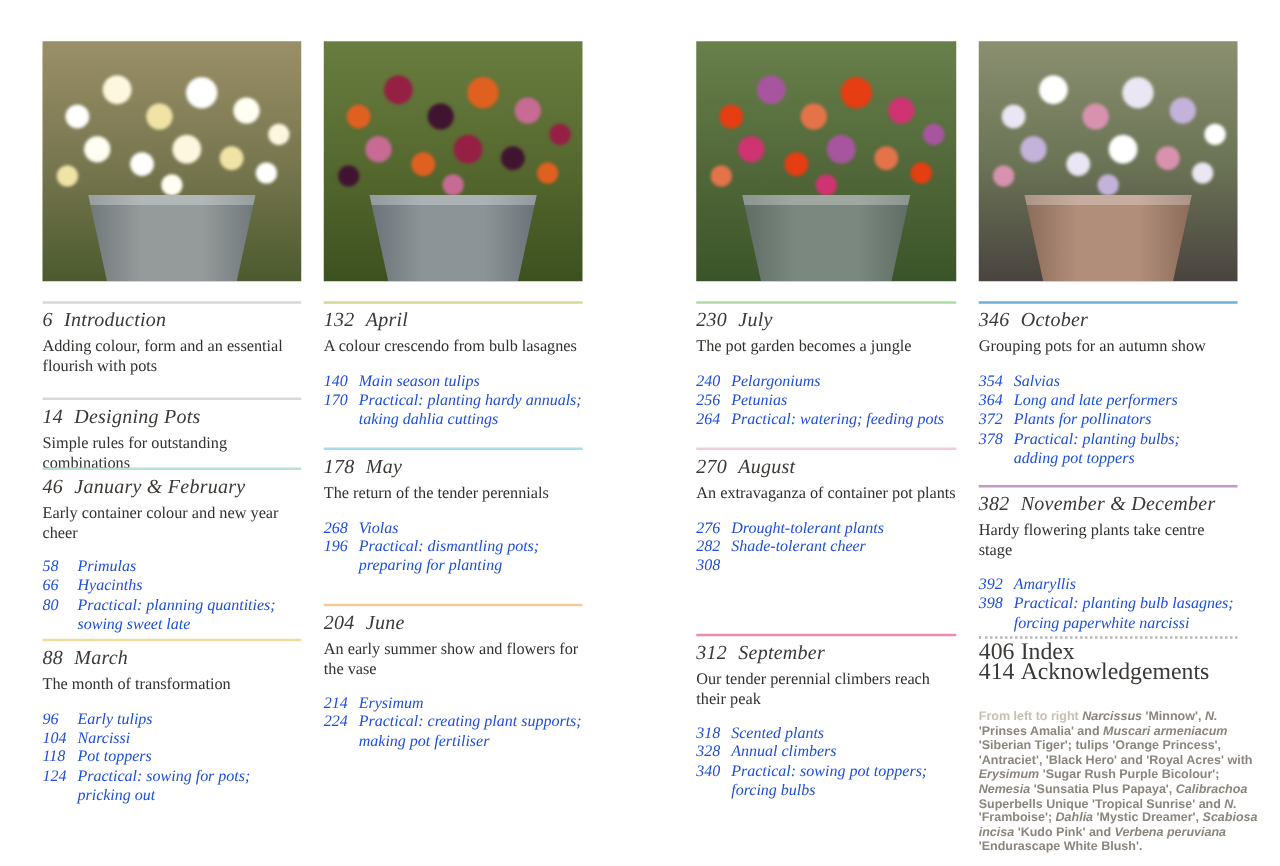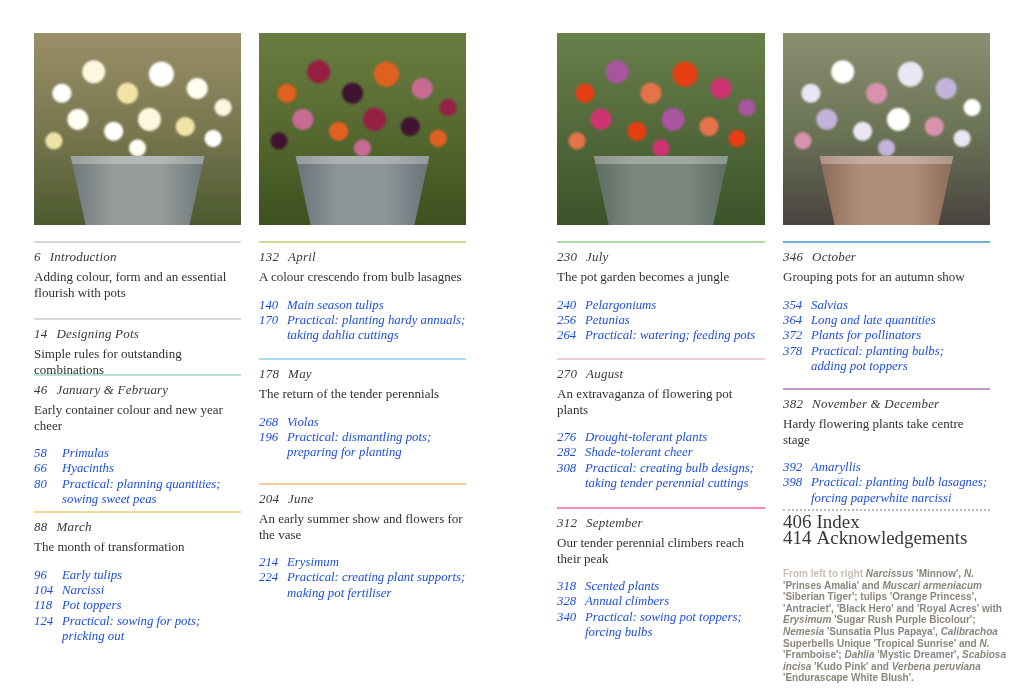--- a/index.html
+++ b/index.html
@@ -58,21 +58,21 @@
   #col-1 .toc-section:nth-child(3){top:483px}
   #col-2 .toc-section:nth-child(1){top:241px}
   #col-2 .toc-section:nth-child(2){top:358px}
   #col-2 .toc-section:nth-child(3){top:507px}
   #col-3 .toc-section:nth-child(1){top:241px}
   #col-3 .toc-section:nth-child(2){top:388px}
 
   .section-rule{height:2px;width:100%;background:#d9d9d9;}
   .section-heading{
     margin:4px 0 0 0;font-weight:normal;font-style:italic;
-    font-size:13px;line-height:20px;color:#3b3835;letter-spacing:.2px;
+    font-size:16px;line-height:20px;color:#3b3835;letter-spacing:.2px;
   }
   .section-number{margin-right:9px;}
   .section-desc{
     margin:2px 0 0 0;font-size:13px;line-height:15.5px;color:#33312e;
   }
   .entry-list{list-style:none;margin:13px 0 0 0;padding:0;}
   .entry{display:flex;font-style:italic;font-size:12.8px;line-height:15.4px;color:#1d4ed8;}
   .entry-page{flex:0 0 28px;}
   .entry-text{flex:1;}
 
@@ -141,21 +141,21 @@
     <div class="entry-text">
       <div class="entry-label">Hyacinths</div>
 
     </div>
   </li>
 
   <li class="entry">
     <span class="entry-page">80</span>
     <div class="entry-text">
       <div class="entry-label">Practical: planning quantities;</div>
-      <div class="entry-label2">sowing sweet peas</div>
+      <div class="entry-label2">sowing sweet late</div>
     </div>
   </li>
 </ul>
   </section>
 
   <section class="toc-section">
     <div class="section-rule" style="background: rgb(239, 220, 156);"></div>
     <h2 class="section-heading">
       <span class="section-number">88</span><span class="section-title">March</span>
     </h2>
@@ -321,45 +321,41 @@
     </div>
   </li>
 </ul>
   </section>
 
   <section class="toc-section">
     <div class="section-rule" style="background: rgb(242, 204, 214);"></div>
     <h2 class="section-heading">
       <span class="section-number">270</span><span class="section-title">August</span>
     </h2>
-    <p class="section-desc">An extravaganza of flowering pot plants</p>
+    <p class="section-desc">An extravaganza of container pot plants</p>
     <ul class="entry-list">
   <li class="entry">
     <span class="entry-page">276</span>
     <div class="entry-text">
       <div class="entry-label">Drought-tolerant plants</div>
 
     </div>
   </li>
 
   <li class="entry">
     <span class="entry-page">282</span>
     <div class="entry-text">
       <div class="entry-label">Shade-tolerant cheer</div>
 
     </div>
   </li>
 
 
   <li class="entry">
     <span class="entry-page">308</span>
-    <div class="entry-text">
-      <div class="entry-label">Practical: creating bulb designs;</div>
-      <div class="entry-label2">taking tender perennial cuttings</div>
-    </div>
   </li>
 </ul>
   </section>
 
   <section class="toc-section">
     <div class="section-rule" style="background: rgb(240, 140, 176);"></div>
     <h2 class="section-heading">
       <span class="section-number">312</span><span class="section-title">September</span>
     </h2>
     <p class="section-desc">Our tender perennial climbers reach their peak</p>
@@ -411,21 +407,21 @@
     <span class="entry-page">354</span>
     <div class="entry-text">
       <div class="entry-label">Salvias</div>
 
     </div>
   </li>
 
   <li class="entry">
     <span class="entry-page">364</span>
     <div class="entry-text">
-      <div class="entry-label">Long and late quantities</div>
+      <div class="entry-label">Long and late performers</div>
 
     </div>
   </li>
 
   <li class="entry">
     <span class="entry-page">372</span>
     <div class="entry-text">
       <div class="entry-label">Plants for pollinators</div>
 
     </div>

